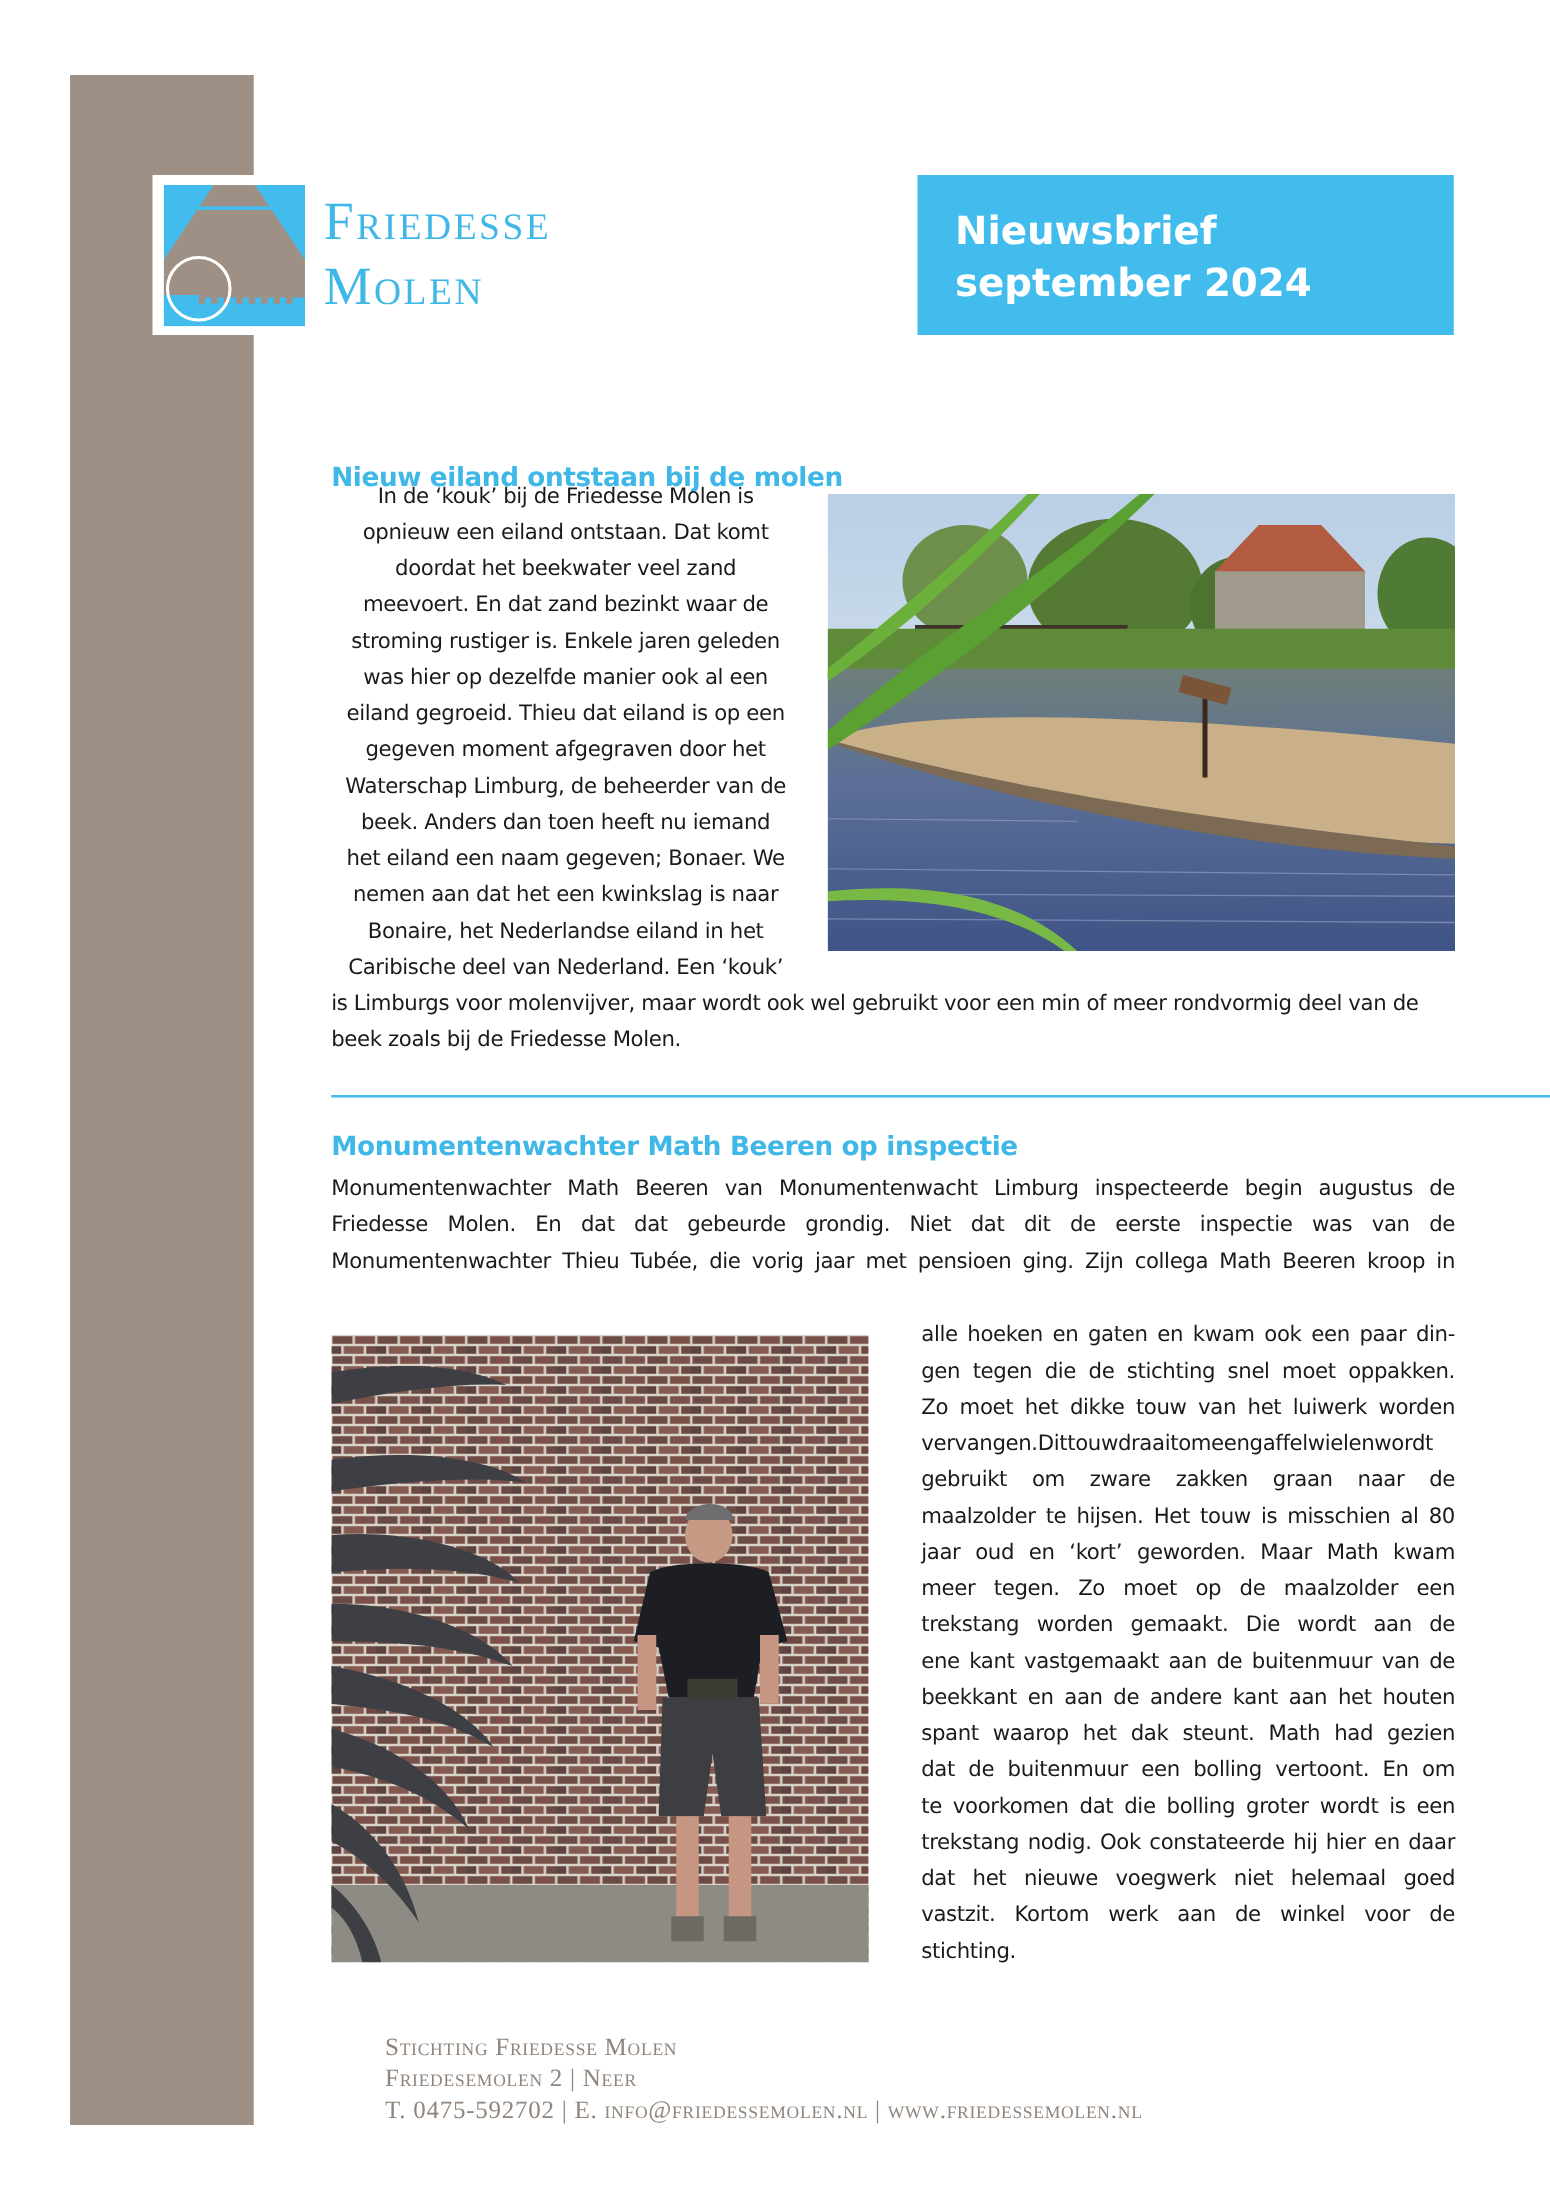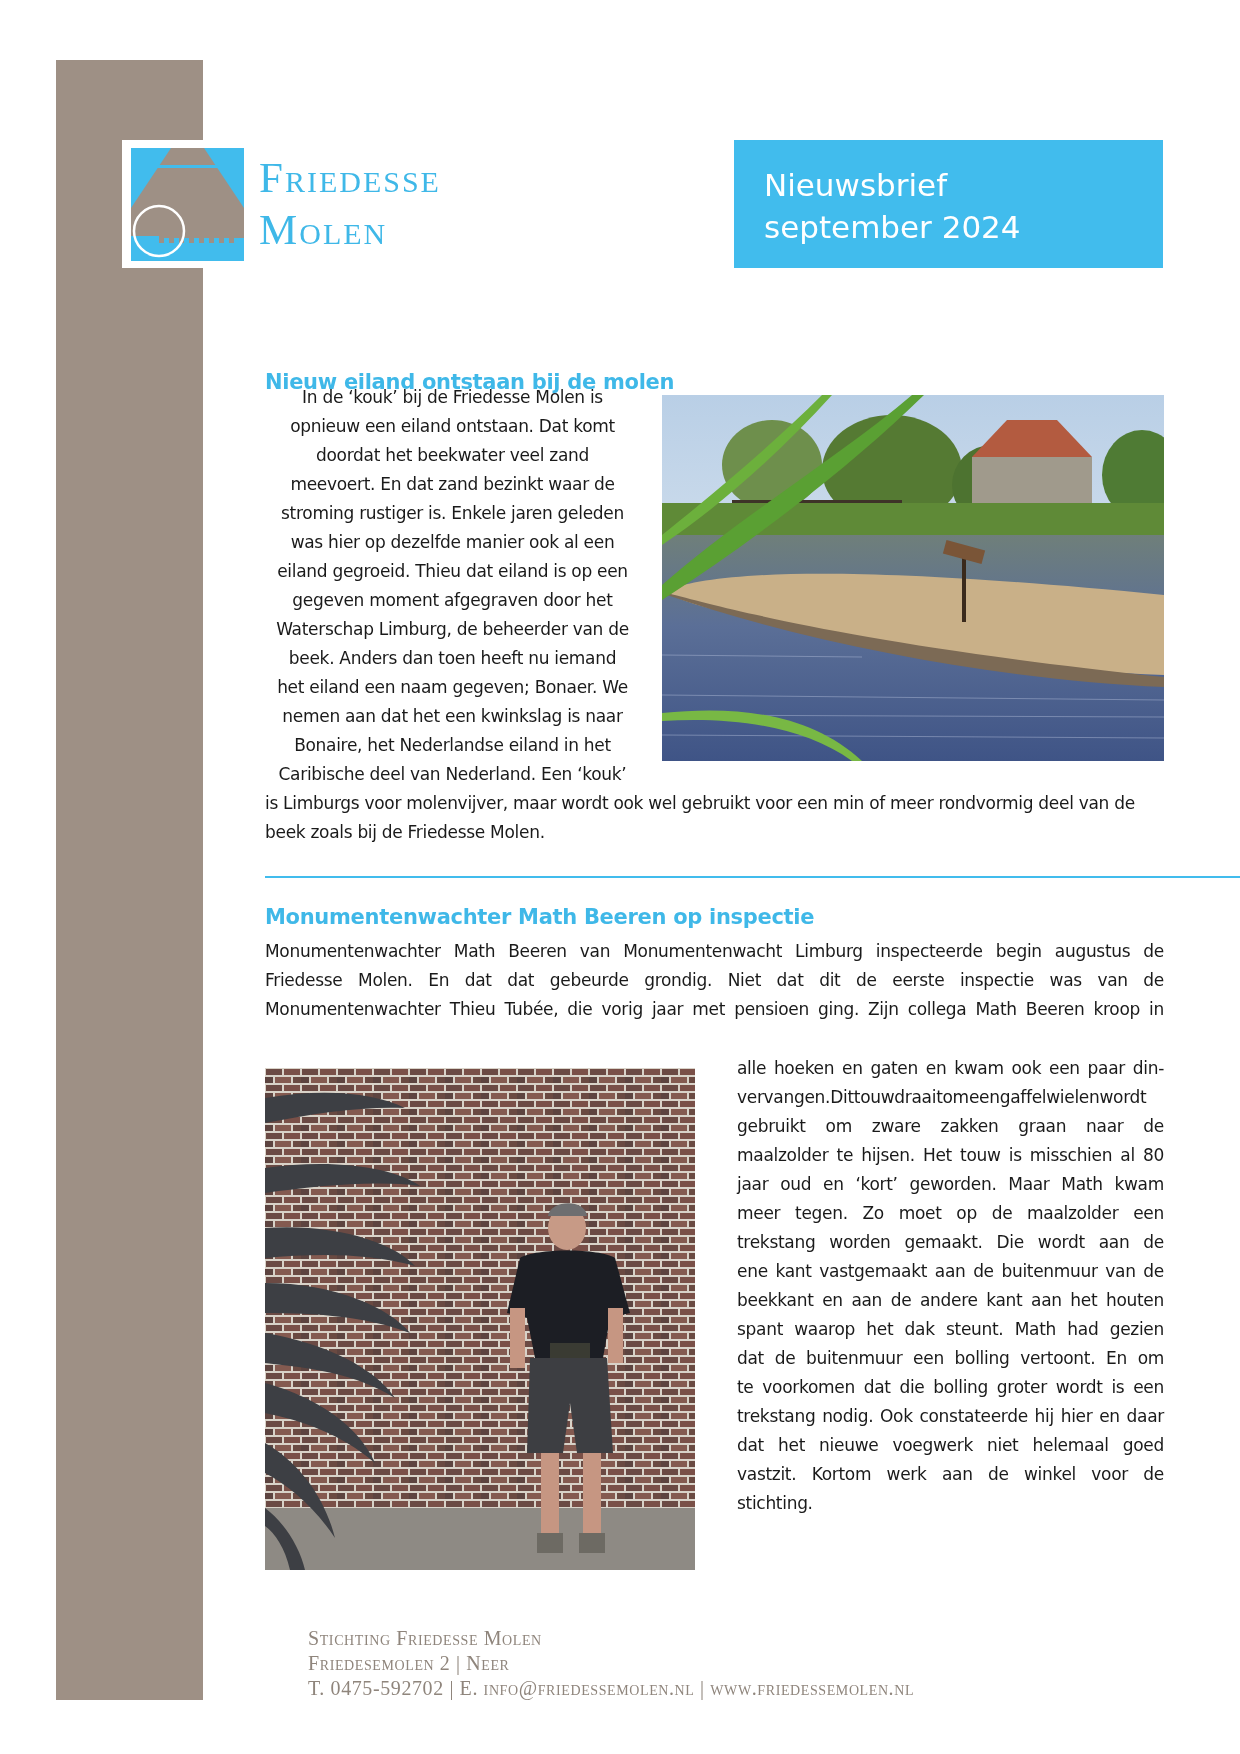--- a/index.html
+++ b/index.html
@@ -11,21 +11,21 @@
   
   .logo-frame { position: absolute; left: 122px; top: 140px; width: 124px; height: 128px; background: #ffffff; }
   .logo-mark { position: absolute; left: 131px; top: 148px; width: 113px; height: 113px; }
   .logo-text { position: absolute; left: 259px; top: 152px; color: #3fb8e8;
                font-family: "Liberation Serif", "DejaVu Serif", serif; font-variant: small-caps;
                font-size: 43px; line-height: 52px; letter-spacing: 2px; }
   .logo-text div { white-space: nowrap; }
 
   
   .issue-box { position: absolute; left: 734px; top: 140px; width: 429px; height: 128px; background: #41bced; }
-  .issue-box .t { position: absolute; left: 30px; top: 24px; color: #ffffff; font-weight: normal;
+  .issue-box .t { position: absolute; left: 30px; top: 24px; color: #ffffff; font-weight: bold;
                   font-family: "DejaVu Sans", sans-serif; font-size: 31px; line-height: 42px; }
 
   
   .h2 { position: absolute; color: #3fb8e8; font-family: "DejaVu Sans", sans-serif; font-weight: bold;
         font-size: 21px; letter-spacing: -0.3px; white-space: nowrap; }
   .body-text { position: absolute; font-family: "DejaVu Sans", sans-serif; font-size: 17px; line-height: 29px;
                color: #1a1a1a; letter-spacing: -0.3px; }
   .line { display: block; white-space: nowrap; }
   .jline { display: block; text-align: justify; text-align-last: justify; white-space: normal; }
 
@@ -172,20 +172,22 @@
     <path d="M265,290 L342,290 L348,385 L312,385 L305,335 L298,385 L262,385 Z" fill="#3d3e42"></path>
     <rect x="276" y="385" width="18" height="85" fill="#c69682"></rect>
     <rect x="318" y="385" width="18" height="85" fill="#c69682"></rect>
     <rect x="272" y="465" width="26" height="20" fill="#6d6a63"></rect>
     <rect x="314" y="465" width="26" height="20" fill="#6d6a63"></rect>
   </svg>
 </div>
 
 <div class="body-text" style="left:737px; top:1054px; width:427px;">
   <span class="jline">alle hoeken en gaten en kwam ook een paar din-</span>
+  <span class="jline">gen tegen die de stichting snel moet oppakken.</span>
+  <span class="jline">Zo moet het dikke touw van het luiwerk worden</span>
   <span class="jline">vervangen.Dittouwdraaitomeengaffelwielenwordt</span>
   <span class="jline">gebruikt om zware zakken graan naar de</span>
   <span class="jline">maalzolder te hijsen. Het touw is misschien al 80</span>
   <span class="jline">jaar oud en ‘kort’ geworden. Maar Math kwam</span>
   <span class="jline">meer tegen. Zo moet op de maalzolder een</span>
   <span class="jline">trekstang worden gemaakt. Die wordt aan de</span>
   <span class="jline">ene kant vastgemaakt aan de buitenmuur van de</span>
   <span class="jline">beekkant en aan de andere kant aan het houten</span>
   <span class="jline">spant waarop het dak steunt. Math had gezien</span>
   <span class="jline">dat de buitenmuur een bolling vertoont. En om</span>

